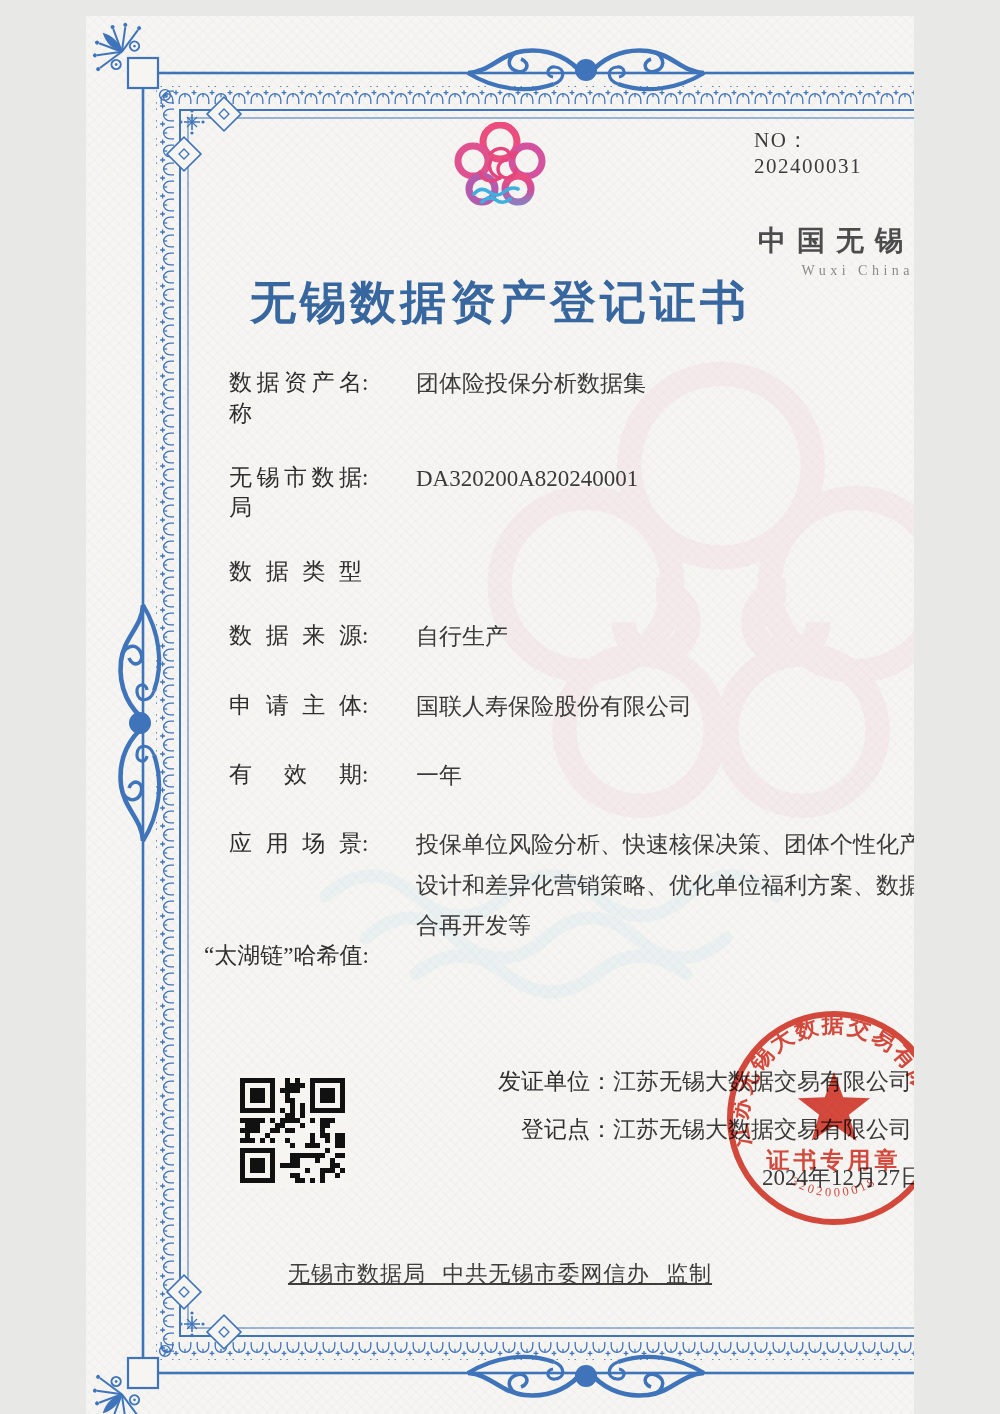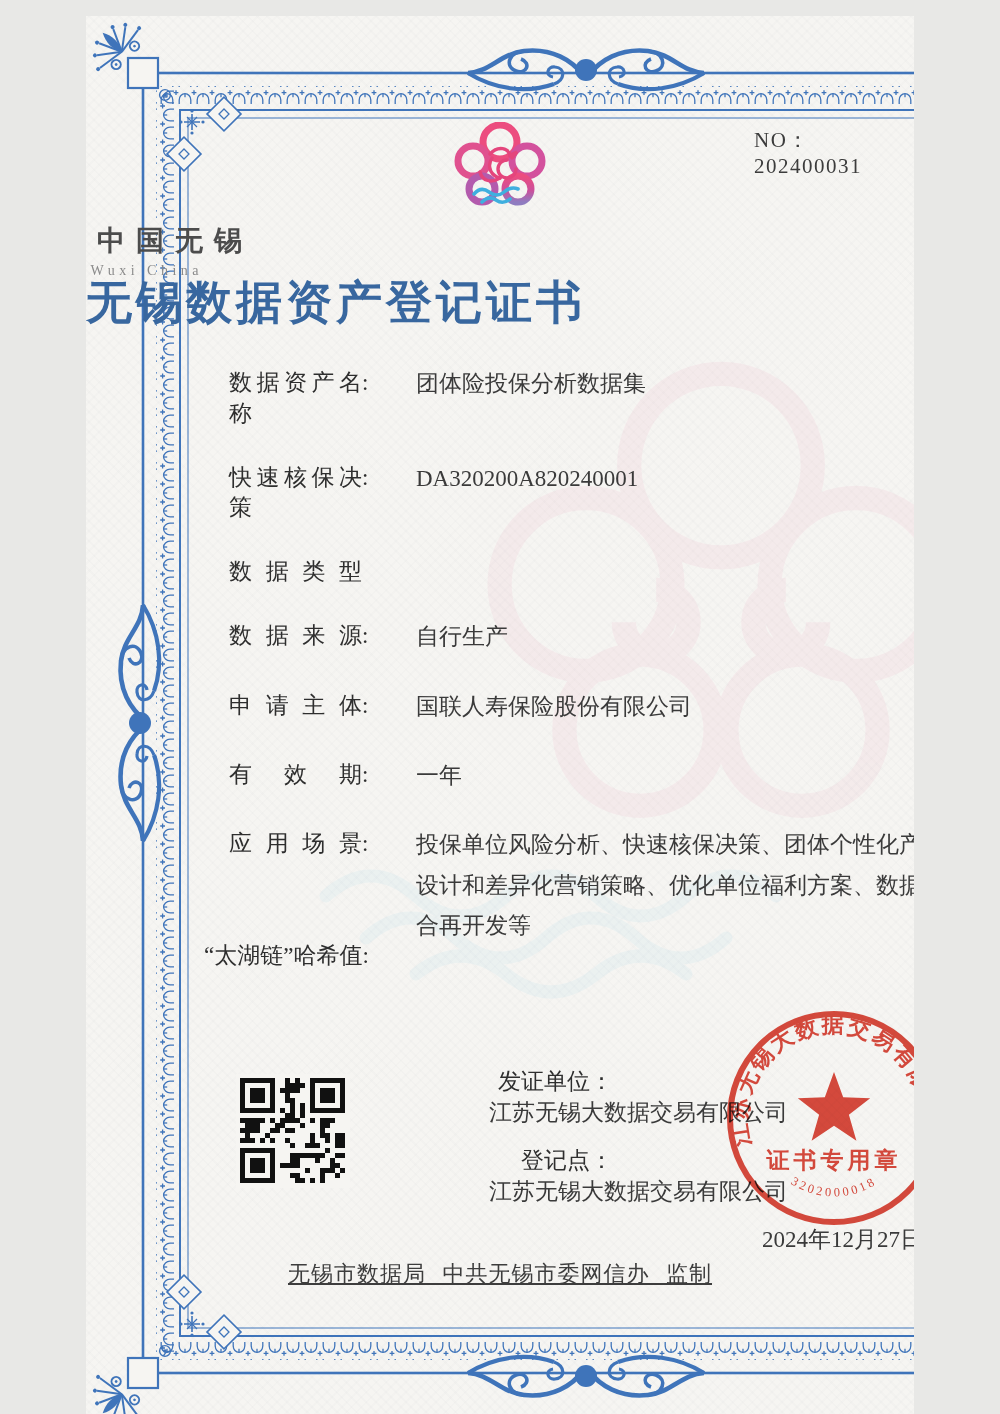--- a/index.html
+++ b/index.html
@@ -11,40 +11,40 @@
       repeating-linear-gradient(-45deg, rgba(120,130,145,0.022) 0 2px, rgba(0,0,0,0) 2px 7px);
     font-family:"Liberation Serif","DejaVu Serif",serif;
     color:#3a3a3a;
   }
   .abs{position:absolute;}
   svg{display:block;}
   .deco-layer{position:absolute;left:0;top:0;width:1000px;height:1414px;pointer-events:none;}
 
   .no-number{left:668px;top:110px;font-size:21px;letter-spacing:1.5px;color:#3c3c3c;}
 
-  .logo-wrap{left:0;right:0;top:106px;text-align:left;}
+  .logo-wrap{left:0;right:0;top:106px;text-align:right;}
   .logo-wrap svg{margin:0 auto;}
   .logo-zh{font-size:28px;font-weight:700;letter-spacing:11px;color:#4c4c4c;margin-top:2px;text-indent:11px;}
   .logo-en{font-size:14px;letter-spacing:4.5px;color:#8a8a8a;margin-top:3px;text-indent:4.5px;}
 
-  .cert-title{left:0;right:0;top:256px;font-size:46px;font-weight:700;
+  .cert-title{left:0;right:0;top:256px;text-align:center;font-size:46px;font-weight:700;
     color:#38679f;letter-spacing:4px;}
 
   .fields{left:143px;top:352px;width:725px;}
   .f-row{display:flex;margin-bottom:33px;font-size:23px;line-height:1.34;justify-content:space-between;}
   .f-lab{flex:none;width:133px;color:#2e2e2e;text-align:justify;text-align-last:justify;}
   .f-colon{flex:none;width:16px;color:#2e2e2e;}
   .f-val{flex:1;padding-left:38px;color:#3a3a3a;line-height:1.76;margin-top:-4px;}
 
   .hash-row{left:118px;top:924px;width:760px;display:flex;font-size:23px;}
   .hash-lab{flex:none;width:172px;color:#2e2e2e;}
   .hash-val{flex:1;padding-left:40px;word-break:break-all;line-height:1.86;margin-top:-5px;letter-spacing:0.5px;}
 
   .issue{left:403px;top:1050px;width:436px;font-size:23px;}
-  .i-row{display:flex;margin-bottom:17px;line-height:1.35;flex-direction:column;}
+  .i-row{display:flex;margin-bottom:17px;line-height:1.35;}
   .i-lab{flex:none;width:124px;text-align:right;color:#2e2e2e;}
   .i-val{flex:1;color:#3a3a3a;}
   .i-date{text-align:right;padding-right:2px;margin-top:4px;color:#3a3a3a;}
 
   .qr{left:150px;top:1058px;}
 
   .footer{left:0;right:0;top:1243px;text-align:center;font-size:22px;color:#3d3d3d;word-spacing:10px;letter-spacing:1px;text-decoration:underline;}
 
   .stamp{left:626px;top:980px;opacity:0.9;mix-blend-mode:multiply;}
 </style>
@@ -226,21 +226,21 @@
 
   <div class="abs cert-title">无锡数据资产登记证书</div>
 
   <div class="abs fields">
     <div class="f-row">
       <span class="f-lab">数据资产名称</span>
         <span class="f-colon">:</span>
       <span class="f-val">团体险投保分析数据集</span>
     </div>
     <div class="f-row">
-      <span class="f-lab">快速核保决策</span>
+      <span class="f-lab">无锡市数据局</span>
         <span class="f-colon">:</span>
       <span class="f-val">DA320200A820240001</span>
     </div>
     <div class="f-row">
       <span class="f-lab">数据类型</span>
         <span class="f-colon">:</span>
     </div>
     <div class="f-row">
       <span class="f-lab">数据来源</span>
         <span class="f-colon">:</span>

